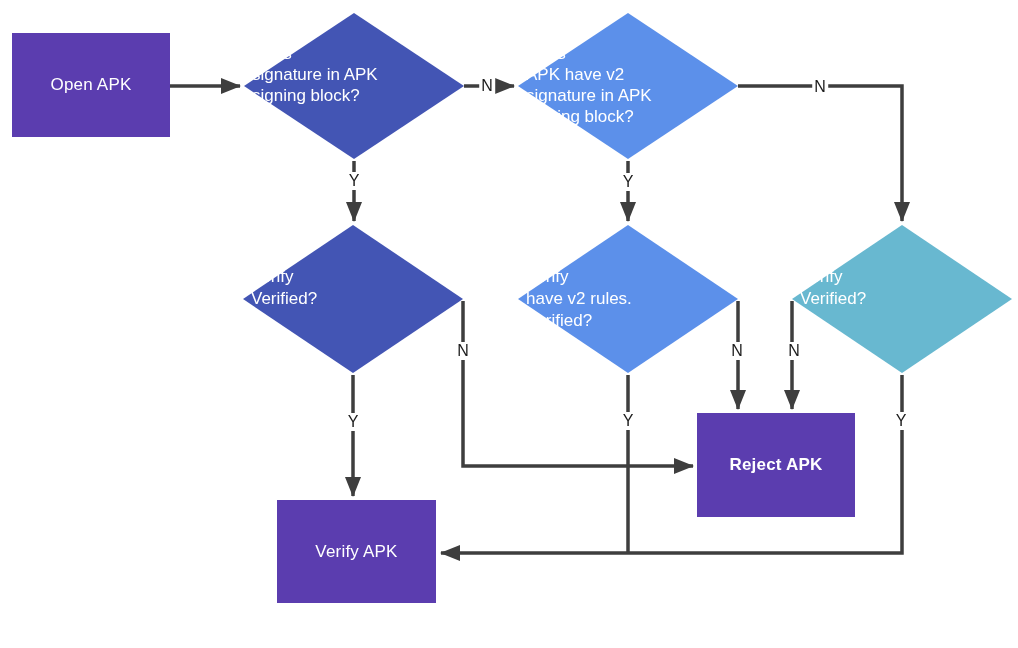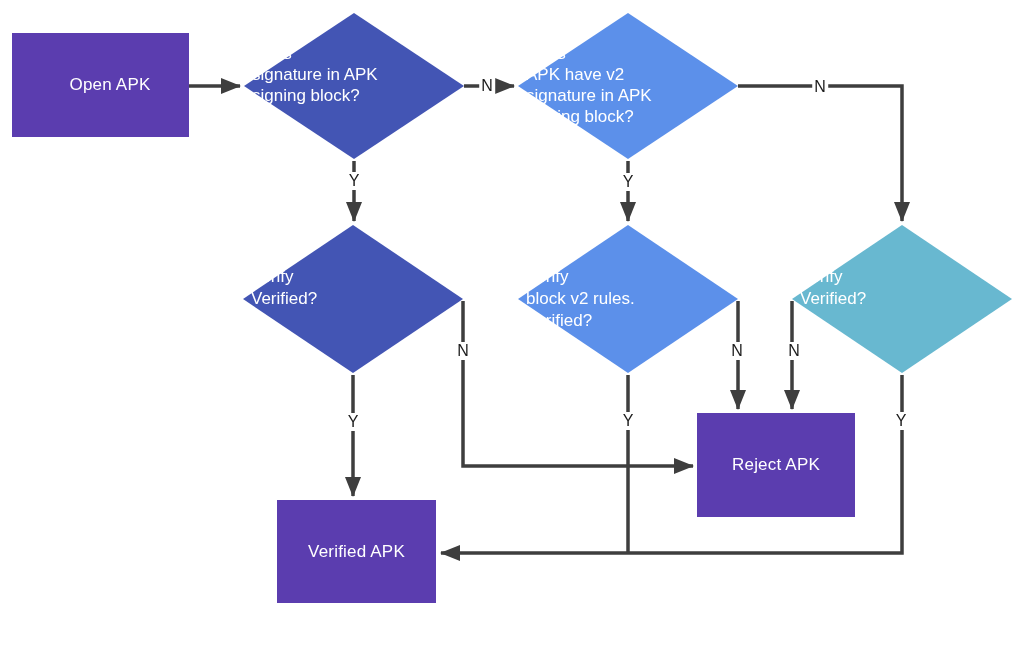--- a/index.html
+++ b/index.html
@@ -31,22 +31,22 @@
   .rect-node {
     position: absolute;
     background: var(--node-purple);
     color: var(--node-text);
     display: flex;
     align-items: center;
     justify-content: center;
     font-size: 17px;
     letter-spacing: 0.2px;
   }
-  .rect-open    { left: 12px;  top: 33px;  width: 158px; height: 104px; padding-left: 19px; }
-  .rect-reject  { left: 697px; top: 413px; width: 158px; height: 104px; }
+  .rect-open    { left: 12px;  top: 33px;  width: 158px; height: 104px; }
+  .rect-reject  { left: 697px; top: 413px; width: 158px; height: 104px; font-weight: bold; }
   .rect-install { left: 277px; top: 500px; width: 159px; height: 103px; }
 
   .diamond-label {
     position: absolute;
     width: 204px;
     color: var(--node-text);
     text-align: left;
     font-size: 17px;
     line-height: 21px;
   }
@@ -97,41 +97,41 @@
     <polygon class="shape-teal" points="902,225 1012,299 902,373 792,299"></polygon>
   </svg>
 
   <div class="rect-node rect-open">
     <span>Open APK</span>
   </div>
   <div class="rect-node rect-reject">
     <span>Reject APK</span>
   </div>
   <div class="rect-node rect-install">
-    <span>Verified APK</span>
+    <span>Verify APK</span>
   </div>
 
   <div class="diamond-label dl-qv3">
     <div>Does</div>
     <div>signature in APK</div>
     <div>signing block?</div>
   </div>
   <div class="diamond-label dl-qv2">
     <div>Does</div>
     <div>APK have v2</div>
     <div>signature in APK</div>
     <div>signing block?</div>
   </div>
   <div class="diamond-label dl-vv3">
     <div>Verify</div>
     <div>Verified?</div>
   </div>
   <div class="diamond-label dl-vv2">
     <div>Verify</div>
-    <div>block v2 rules.</div>
+    <div>have v2 rules.</div>
     <div>Verified?</div>
   </div>
   <div class="diamond-label dl-vv1">
     <div>Verify</div>
     <div>Verified?</div>
   </div>
 
   <span class="edge-label" style="left:487px; top:86px;">N</span>
   <span class="edge-label" style="left:354px; top:181px;">Y</span>
   <span class="edge-label" style="left:820px; top:87px;">N</span>

